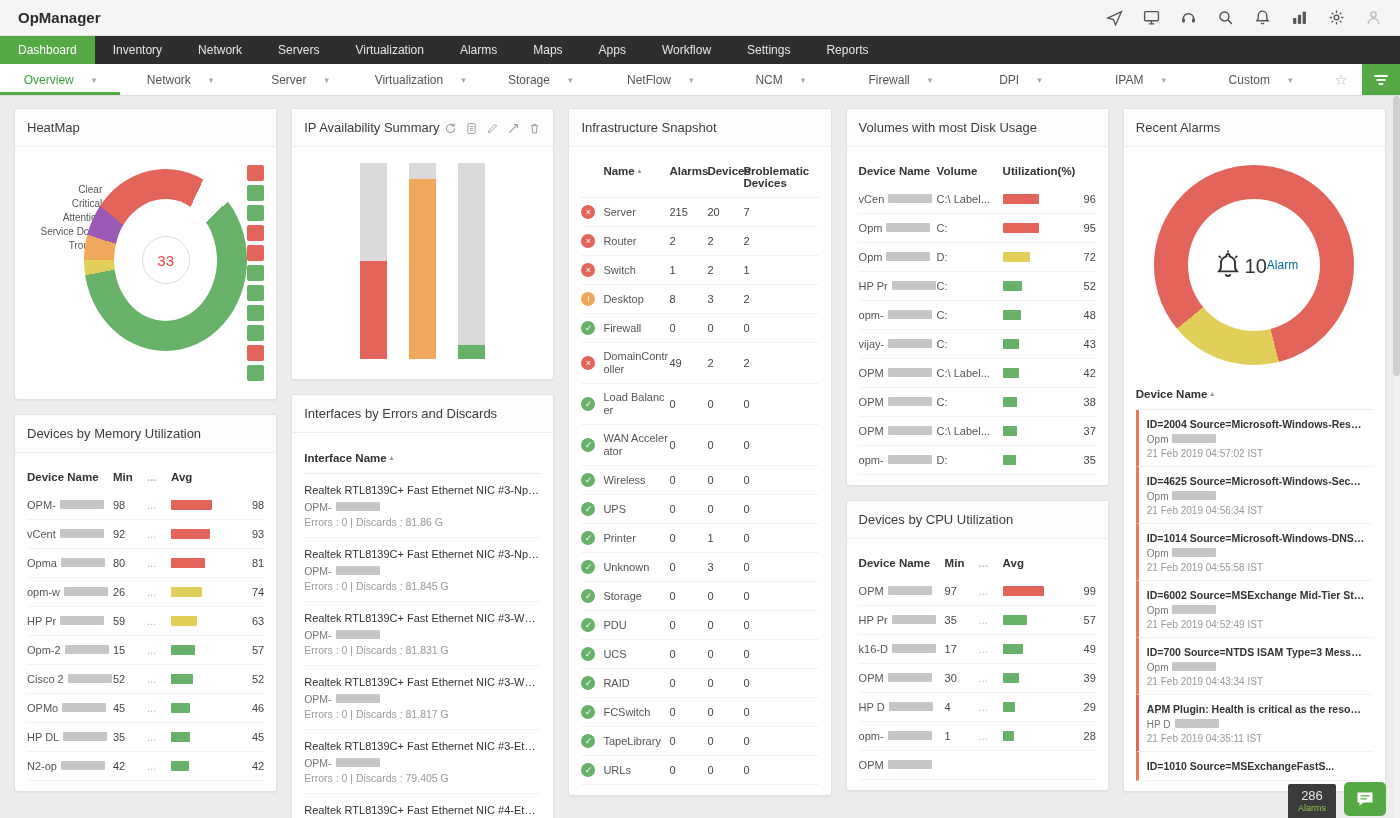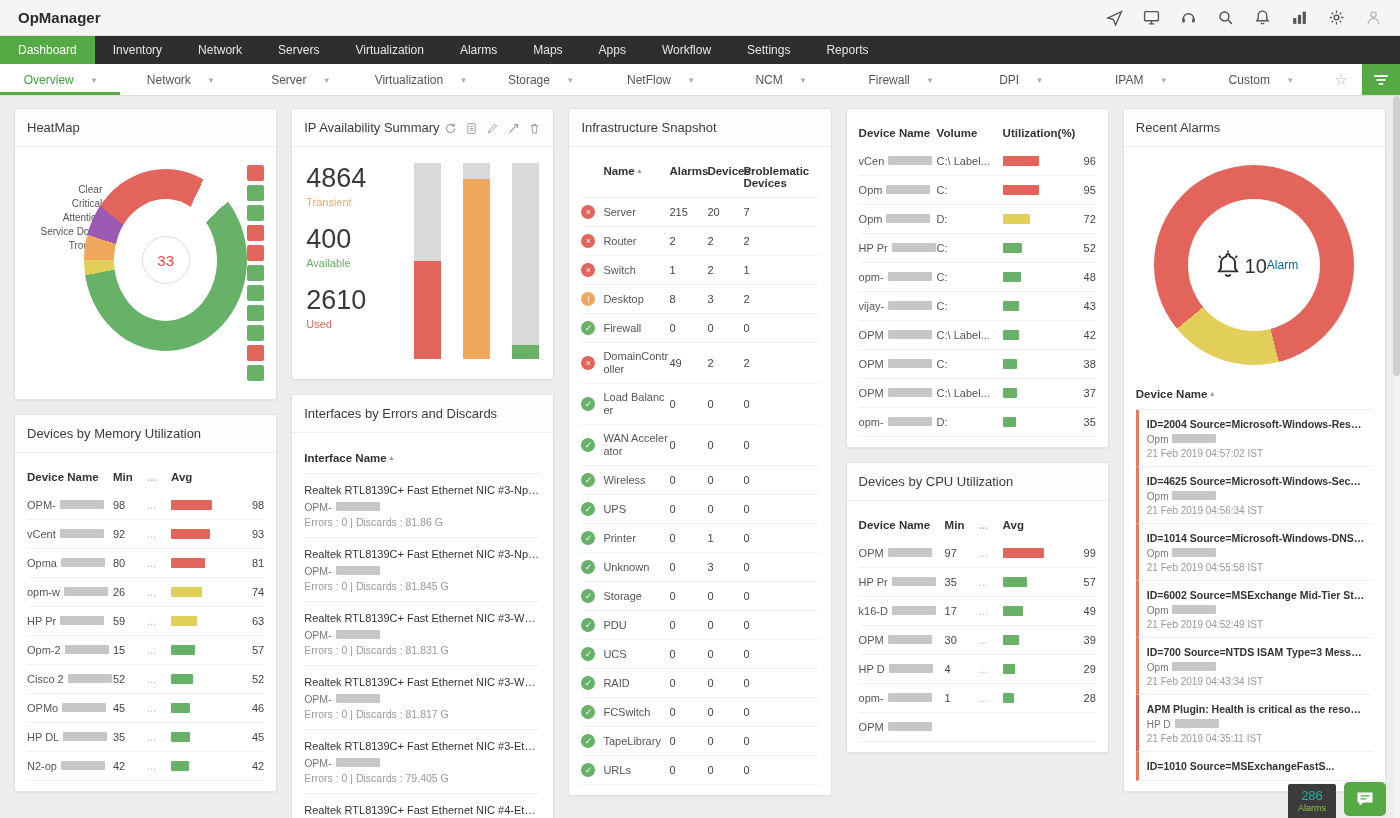--- a/index.html
+++ b/index.html
@@ -125,21 +125,21 @@
              cursor:pointer; }
   .ra-msg { font-size:10.5px; color:#333; font-weight:bold; white-space:nowrap;
             overflow:hidden; text-overflow:ellipsis; line-height:14px; }
   .ra-dev { font-size:10px; color:#777; margin:3px 0; }
   .ra-time { font-size:10px; color:#999; }
 
   
   .alarm-badge { position:fixed; right:64px; bottom:0; background:#3b3b3b;
                  padding:4px 10px 5px; text-align:center; border-radius:2px 2px 0 0;
                  cursor:pointer; z-index:5; }
-  .ab-count { display:block; color:#14b8a6; font-size:13px; }
+  .ab-count { display:block; color:#e5e5e5; font-size:13px; }
   .ab-label { display:block; color:#8bc34a; font-size:9px; }
   .chat-fab { position:fixed; right:14px; bottom:2px; width:42px; height:34px;
               background:#56aa45; border-radius:5px; display:flex; align-items:center;
               justify-content:center; cursor:pointer; z-index:5; }
   .chat-fab svg { width:20px; height:20px; }
   .scrollbar { position:fixed; right:0; top:96px; width:7px; height:722px;
                background:#f2f2f2; }
   .scroll-thumb { position:absolute; top:0; right:0; width:7px; height:280px;
                   background:#cfcfcf; border-radius:4px; }
 </style>
@@ -412,34 +412,20 @@
               </svg></span>
             <span class="icn-sm"><svg viewBox="0 0 16 16">
                 <path d="M3 13L13 3M13 3H8.5M13 3v4.5" fill="none" stroke="#9a9a9a" stroke-width="1.3"></path>
               </svg></span>
             <span class="icn-sm"><svg viewBox="0 0 16 16">
                 <path d="M3.5 4.5h9M6.5 4.2V3h3v1.2M5 4.5l.6 9h4.8l.6-9" fill="none" stroke="#9a9a9a" stroke-width="1.2"></path>
               </svg></span>
           </span>
       </div>
       <div class="ip-body">
-        <div class="ip-stats">
-            <div class="ip-stat">
-              <div class="ip-val">4864</div>
-              <div class="ip-lab" style="color: rgb(240, 169, 92);">Transient</div>
-            </div>
-            <div class="ip-stat">
-              <div class="ip-val">400</div>
-              <div class="ip-lab" style="color: rgb(103, 177, 104);">Available</div>
-            </div>
-            <div class="ip-stat">
-              <div class="ip-val">2610</div>
-              <div class="ip-lab" style="color: rgb(227, 100, 91);">Used</div>
-            </div>
-          </div>
         <div class="ip-bars">
             <div class="ip-bar">
               <div class="ip-seg" style="height: 50%; background: rgb(217, 217, 217);"></div>
               <div class="ip-seg" style="height: 50%; background: rgb(227, 100, 91);"></div>
             </div>
             <div class="ip-bar">
               <div class="ip-seg" style="height: 8%; background: rgb(217, 217, 217);"></div>
               <div class="ip-seg" style="height: 92%; background: rgb(240, 169, 92);"></div>
             </div>
             <div class="ip-bar">
@@ -635,20 +621,23 @@
             <span class="num">0</span>
             <span class="num">0</span>
             <span class="num">0</span>
           </div>
         </div>
     </section>
   </div>
 
   <div class="col">
     <section class="card">
+      <div class="card-header">
+        <span class="card-title">Volumes with most Disk Usage</span>
+      </div>
       <div class="card-body">
           <div class="vl-row t-head">
             <span>Device Name</span>
             <span>Volume</span>
             <span>Utilization(%)</span>
           </div>
           <div class="vl-row t-row">
             <span class="ut-name">vCen<span class="redact"></span></span>
             <span>C:\ Label...</span>
             <span class="vl-util">

